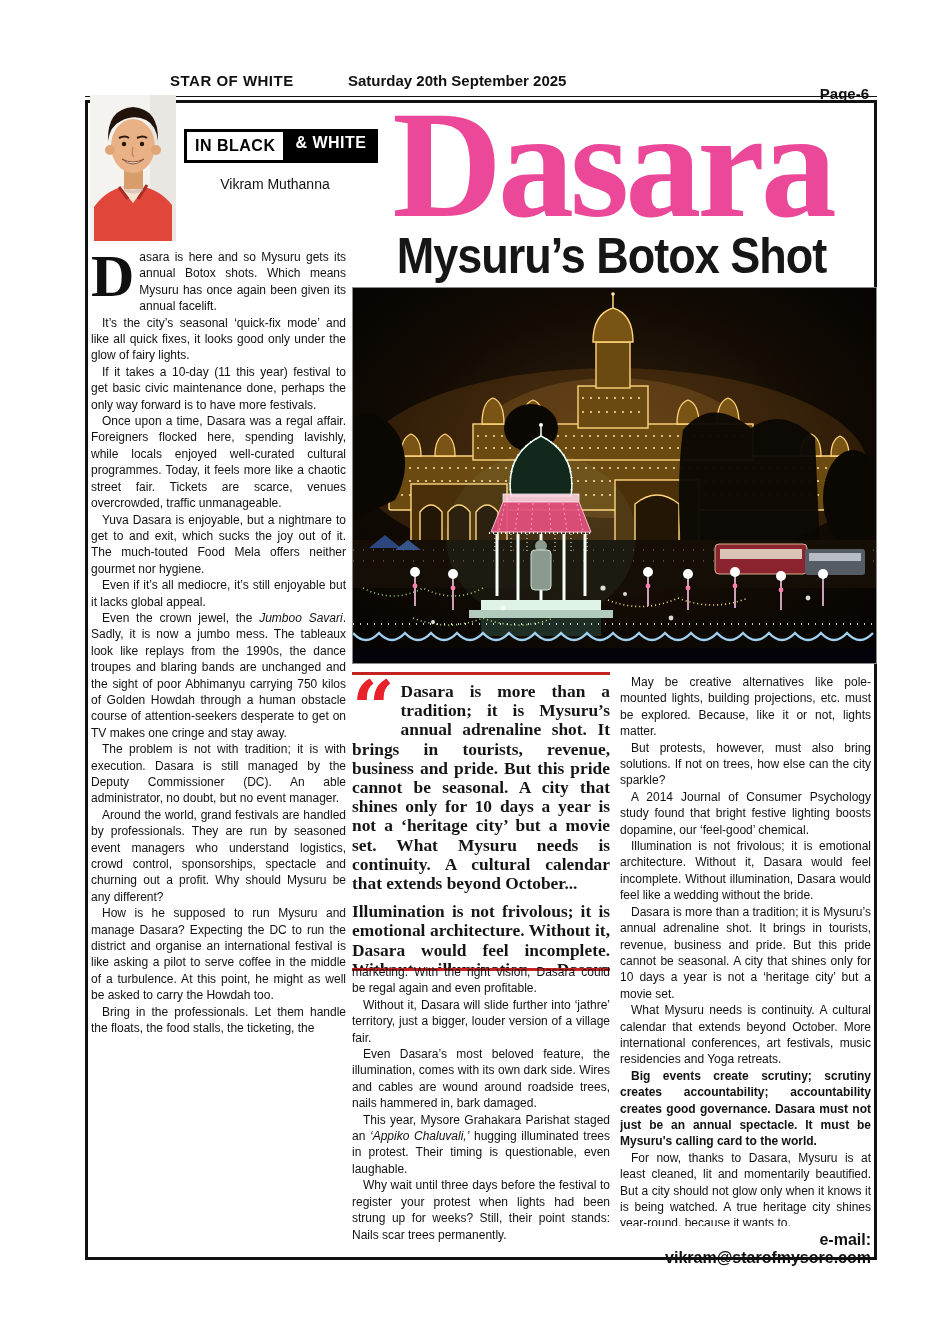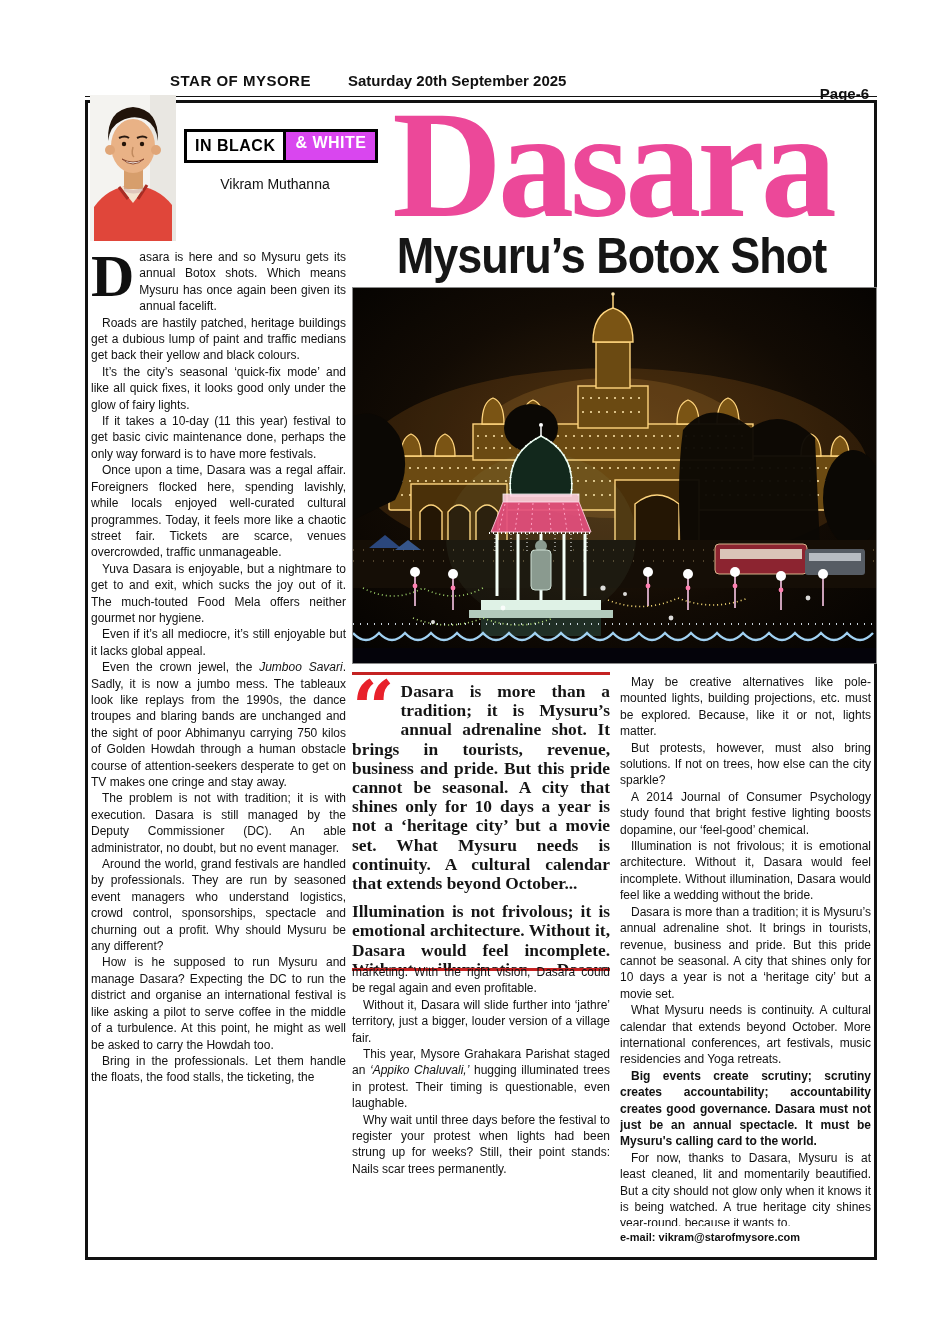--- a/index.html
+++ b/index.html
@@ -13,21 +13,21 @@
   .rule-thin{position:absolute;left:85px;top:96px;width:792px;height:1px;background:#111;}
   .rule-thick{position:absolute;left:85px;top:100px;width:792px;height:5px;background:#111;}
 
   
   .frame{position:absolute;left:85px;top:100px;width:786px;height:1154px;border:3px solid #111;background:#fff;}
 
   
   .author-photo{position:absolute;left:90px;top:95px;width:86px;height:146px;background:#f2f2ef;z-index:5;}
   .badge-row{position:absolute;left:184px;top:129px;display:flex;align-items:stretch;z-index:5;}
   .badge-black{background:#fff;color:#000;border:3px solid #000;font-weight:bold;font-size:16px;padding:5px 8px;letter-spacing:.5px;}
-  .badge-white{background:#d946ef;color:#fff;border:3px solid #000;border-left:none;font-weight:bold;font-size:16px;padding:2px 9px;letter-spacing:.5px;}
+  .badge-white{background:#000000;color:#fff;border:3px solid #000;border-left:none;font-weight:bold;font-size:16px;padding:2px 9px;letter-spacing:.5px;}
   .author-name{position:absolute;left:184px;top:176px;width:182px;text-align:center;font-weight:normal;font-size:14px;z-index:5;}
 
   
   .headline{position:absolute;left:350px;top:88px;width:525px;text-align:center;
     font-family:"Liberation Serif",serif;font-weight:bold;font-size:152px;line-height:1.02;
     letter-spacing:-4px;z-index:4;}
   .subhead{position:absolute;left:348px;top:230px;width:527px;text-align:center;
     font-weight:bold;font-size:45px;line-height:1;letter-spacing:-1px;transform:scaleY(1.12);transform-origin:top;color:#161616;}
 
   
@@ -48,27 +48,27 @@
   
   .quote{position:absolute;left:352px;top:672px;width:258px;height:286px;
     border-top:3px solid #c42222;border-bottom:3px solid #c42222;padding-top:7px;
     font-family:"Liberation Serif",serif;font-weight:bold;font-size:17.4px;line-height:19.2px;
     text-align:justify;color:#151515;overflow:hidden;}
   .quote p{margin:0 0 9px 0;}
   .qmark-open{float:left;font-size:74px;line-height:.55;padding:6px 6px 0 0;font-family:"DejaVu Serif",serif;}
   .qmark-close{font-size:74px;line-height:0;vertical-align:-22px;font-family:"DejaVu Serif",serif;margin-left:4px;}
 
   
-  .email-line{position:absolute;left:620px;top:1231px;width:251px;text-align:left;font-weight:bold;font-size:11px;}
+  .email-line{position:absolute;left:620px;top:1231px;width:251px;text-align:right;font-weight:bold;font-size:16px;}
 </style>
 </head>
 <body>
 
 <div class="masthead">
-  <span class="paper">STAR OF MYSORE</span>
+  <span class="paper">STAR OF WHITE</span>
   <span class="date">Saturday 20th September 2025</span>
   <span class="pageno">Page-6</span>
 </div>
 <div class="rule-thin"></div>
 <div class="rule-thick"></div>
 
 <div class="frame"></div>
 
 <div class="author-photo">
   <svg width="86" height="146" viewBox="0 0 86 146">
@@ -264,35 +264,35 @@
   </svg>
 </div>
 
 <div class="quote">
     <p><span class="qmark-open" style="color: rgb(232, 33, 43);">“</span>Dasara is more than a tradition; it is Mysuru’s annual adrenaline shot. It brings in tourists, revenue, business and pride. But this pride cannot be seasonal. A city that shines only for 10 days a year is not a ‘heritage city’ but a movie set. What Mysuru needs is continuity. A cultural calendar that extends beyond October...</p>
     <p>Illumination is not frivolous; it is emotional architecture. Without it, Dasara would feel incomplete. Without illumination, Dasara would feel like a wedding without the bride.<span class="qmark-close" style="color: rgb(232, 33, 43);">”</span></p>
   </div>
 
 <div class="col col1">
     <p class="par noind"><span class="dropcap">D</span><span>asara is here and so Mysuru gets its annual Botox shots. Which means Mysuru has once again been given its annual facelift.</span></p>
-    <p class="par"><span>Roads are hastily patched, heritage buildings get a dubious lump of paint and traffic medians get back their yellow and black colours.</span></p>
     <p class="par"><span>It’s the city’s seasonal ‘quick-fix mode’ and like all quick fixes, it looks good only under the glow of fairy lights.</span></p>
     <p class="par"><span>If it takes a 10-day (11 this year) festival to get basic civic maintenance done, perhaps the only way forward is to have more festivals.</span></p>
     <p class="par"><span>Once upon a time, Dasara was a regal affair. Foreigners flocked here, spending lavishly, while locals enjoyed well-curated cultural programmes. Today, it feels more like a chaotic street fair. Tickets are scarce, venues overcrowded, traffic unmanageable.</span></p>
     <p class="par"><span>Yuva Dasara is enjoyable, but a nightmare to get to and exit, which sucks the joy out of it. The much-touted Food Mela offers neither gourmet nor hygiene.</span></p>
     <p class="par"><span>Even if it’s all mediocre, it’s still enjoyable but it lacks global appeal.</span></p>
     <p class="par"><span>Even the crown jewel, the </span><span class="it">Jumboo Savari</span><span>. Sadly, it is now a jumbo mess. The tableaux look like replays from the 1990s, the dance troupes and blaring bands are unchanged and the sight of poor Abhimanyu carrying 750 kilos of Golden Howdah through a human obstacle course of attention-seekers desperate to get on TV makes one cringe and stay away.</span></p>
     <p class="par"><span>The problem is not with tradition; it is with execution. Dasara is still managed by the Deputy Commissioner (DC). An able administrator, no doubt, but no event manager.</span></p>
     <p class="par"><span>Around the world, grand festivals are handled by professionals. They are run by seasoned event managers who understand logistics, crowd control, sponsorships, spectacle and churning out a profit. Why should Mysuru be any different?</span></p>
     <p class="par"><span>How is he supposed to run Mysuru and manage Dasara? Expecting the DC to run the district and organise an international festival is like asking a pilot to serve coffee in the middle of a turbulence. At this point, he might as well be asked to carry the Howdah too.</span></p>
     <p class="par"><span>Bring in the professionals. Let them handle the floats, the food stalls, the ticketing, the</span></p>
   </div>
 <div class="col col2">
     <p class="par noind"><span>marketing. With the right vision, Dasara could be regal again and even profitable.</span></p>
     <p class="par"><span>Without it, Dasara will slide further into ‘jathre’ territory, just a bigger, louder version of a village fair.</span></p>
+    <p class="par"><span>Even Dasara’s most beloved feature, the illumination, comes with its own dark side. Wires and cables are wound around roadside trees, nails hammered in, bark damaged.</span></p>
     <p class="par"><span>This year, Mysore Grahakara Parishat staged an </span><span class="it">‘Appiko Chaluvali,’</span><span> hugging illuminated trees in protest. Their timing is questionable, even laughable.</span></p>
     <p class="par"><span>Why wait until three days before the festival to register your protest when lights had been strung up for weeks? Still, their point stands: Nails scar trees permanently.</span></p>
   </div>
 <div class="col col3">
     <p class="par"><span>May be creative alternatives like pole-mounted lights, building projections, etc. must be explored. Because, like it or not, lights matter.</span></p>
     <p class="par"><span>But protests, however, must also bring solutions. If not on trees, how else can the city sparkle?</span></p>
     <p class="par"><span>A 2014 Journal of Consumer Psychology study found that bright festive lighting boosts dopamine, our ‘feel-good’ chemical.</span></p>
     <p class="par"><span>Illumination is not frivolous; it is emotional architecture. Without it, Dasara would feel incomplete. Without illumination, Dasara would feel like a wedding without the bride.</span></p>
     <p class="par"><span>Dasara is more than a tradition; it is Mysuru’s annual adrenaline shot. It brings in tourists, revenue, business and pride. But this pride cannot be seasonal. A city that shines only for 10 days a year is not a ‘heritage city’ but a movie set.</span></p>
     <p class="par"><span>What Mysuru needs is continuity. A cultural calendar that extends beyond October. More international conferences, art festivals, music residencies and Yoga retreats.</span></p>

